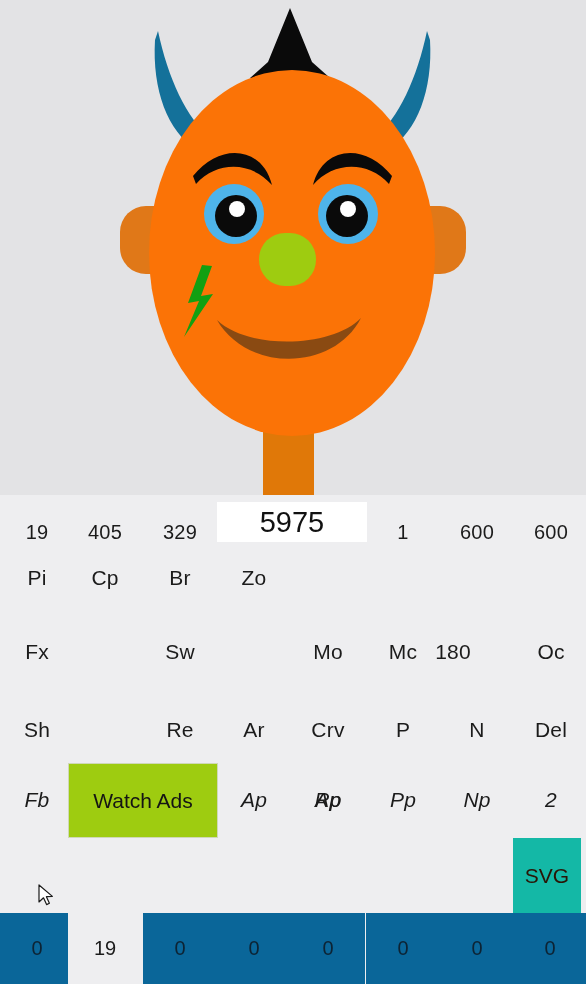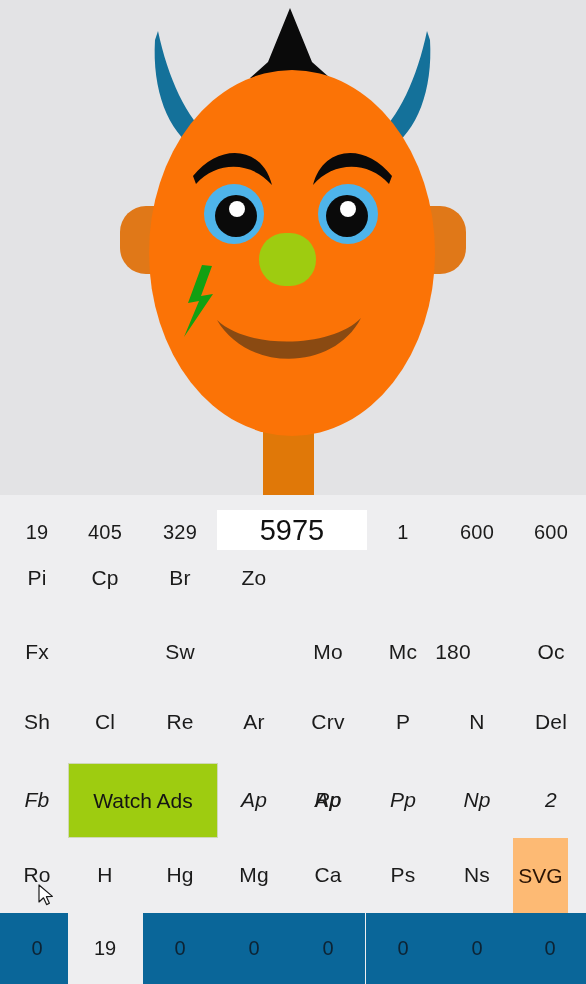--- a/index.html
+++ b/index.html
@@ -72,21 +72,20 @@
     top: 7px;
     width: 150px;
     height: 40px;
     background: #ffffff;
     display: flex;
     align-items: center;
     justify-content: center;
     font-size: 29px;
     color: #111111;
     box-sizing: border-box;
-    margin-top: 8px;
   }
 
   
   #watch-ads {
     position: absolute;
     left: 68px;
     top: 268px;
     width: 150px;
     height: 75px;
     background: #9ecc10;
@@ -97,23 +96,23 @@
     justify-content: center;
     font-size: 21px;
     color: #141414;
   }
 
   
   #svg-button {
     position: absolute;
     left: 513px;
     top: 343px;
-    width: 55px;
+    width: 68px;
     height: 75px;
-    background: #fdba74;
+    background: #14b8a6;
     display: flex;
     align-items: center;
     justify-content: center;
     font-size: 21px;
     color: #2a1405;
   }
 
   
   #bottom-bar {
     position: absolute;
@@ -209,51 +208,41 @@
 
     <div class="krow" style="top:120px;">
       <div class="kcell" style="left:0px;">Fx</div>
       <div class="kcell" style="left:143px;">Sw</div>
       <div class="kcell" style="left:291px;">Mo</div>
       <div class="kcell" style="left:366px;">Mc</div>
       <div class="kcell" style="left:416px;">180</div>
       <div class="kcell" style="left:514px;">Oc</div>
     </div>
 
-    <div class="krow" style="top:190px;">
+    <div class="krow" style="top:198px;">
       <div class="kcell" style="left:0px;">Sh</div>
-      <div class="kcell" style="left:68px;">Cl</div>
       <div class="kcell" style="left:143px;">Re</div>
       <div class="kcell" style="left:217px;">Ar</div>
       <div class="kcell" style="left:291px;">Crv</div>
       <div class="kcell" style="left:366px;">P</div>
       <div class="kcell" style="left:440px;">N</div>
       <div class="kcell" style="left:514px;">Del</div>
     </div>
 
     <div class="krow" style="top:268px;font-style:italic;">
       <div class="kcell" style="left:0px;">Fb</div>
       <div class="kcell" style="left:291px;">Ap</div>
       <div class="kcell" style="left:291px;"></div>
       <div class="kcell" style="left:217px;">Ap</div>
       <div class="kcell" style="left:291px;text-align:right;">Rp</div>
       <div class="kcell" style="left:366px;">Pp</div>
       <div class="kcell" style="left:440px;">Np</div>
       <div class="kcell" style="left:514px;">2</div>
     </div>
 
-    <div class="krow" style="top:343px;">
-      <div class="kcell" style="left:0px;">Ro</div>
-      <div class="kcell" style="left:68px;">H</div>
-      <div class="kcell" style="left:143px;">Hg</div>
-      <div class="kcell" style="left:217px;">Mg</div>
-      <div class="kcell" style="left:291px;">Ca</div>
-      <div class="kcell" style="left:366px;">Ps</div>
-      <div class="kcell" style="left:440px;">Ns</div>
-    </div>
 
     <div id="watch-ads">Watch Ads</div>
 
     <div id="svg-button">SVG</div>
 
     <div id="bottom-bar">
       <div class="bcell blue" style="left:0px;">0</div>
       <div class="bcell gap" style="left:68px;">19</div>
       <div class="bcell blue" style="left:143px;">0</div>
       <div class="bcell blue" style="left:217px;">0</div>

